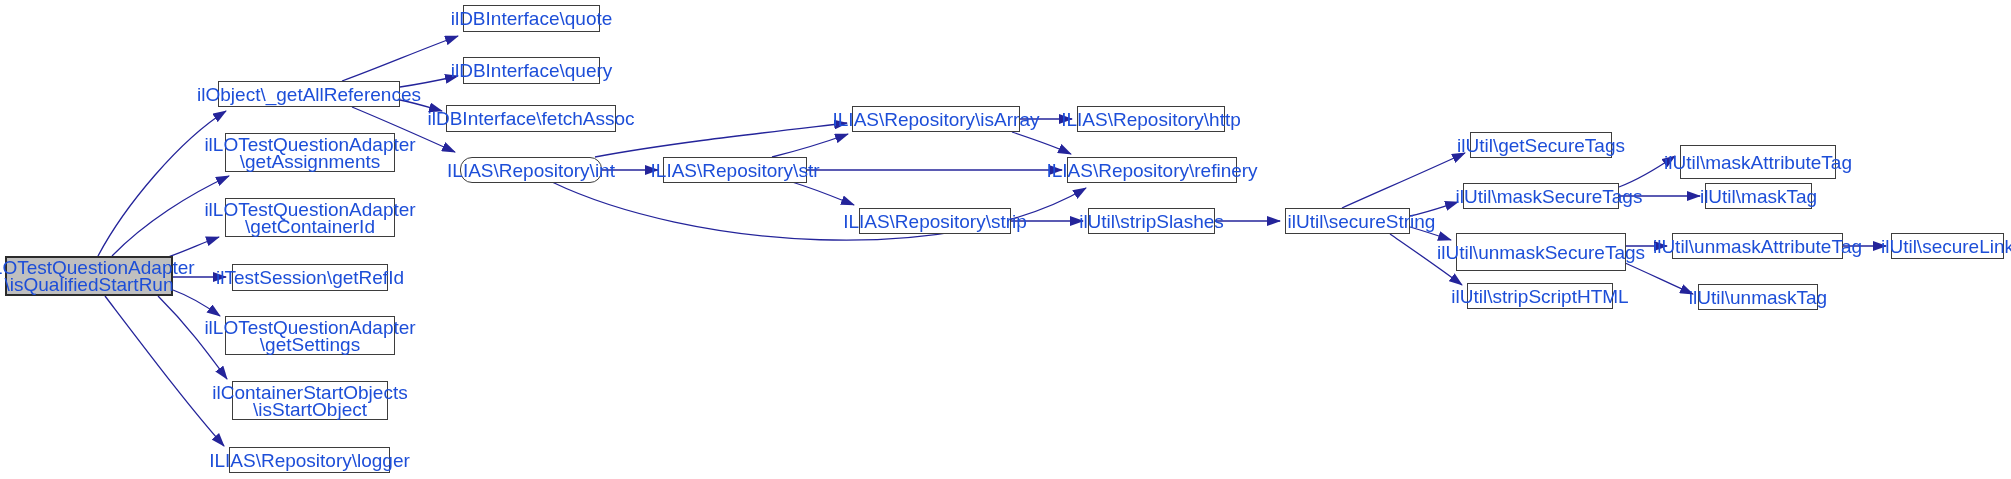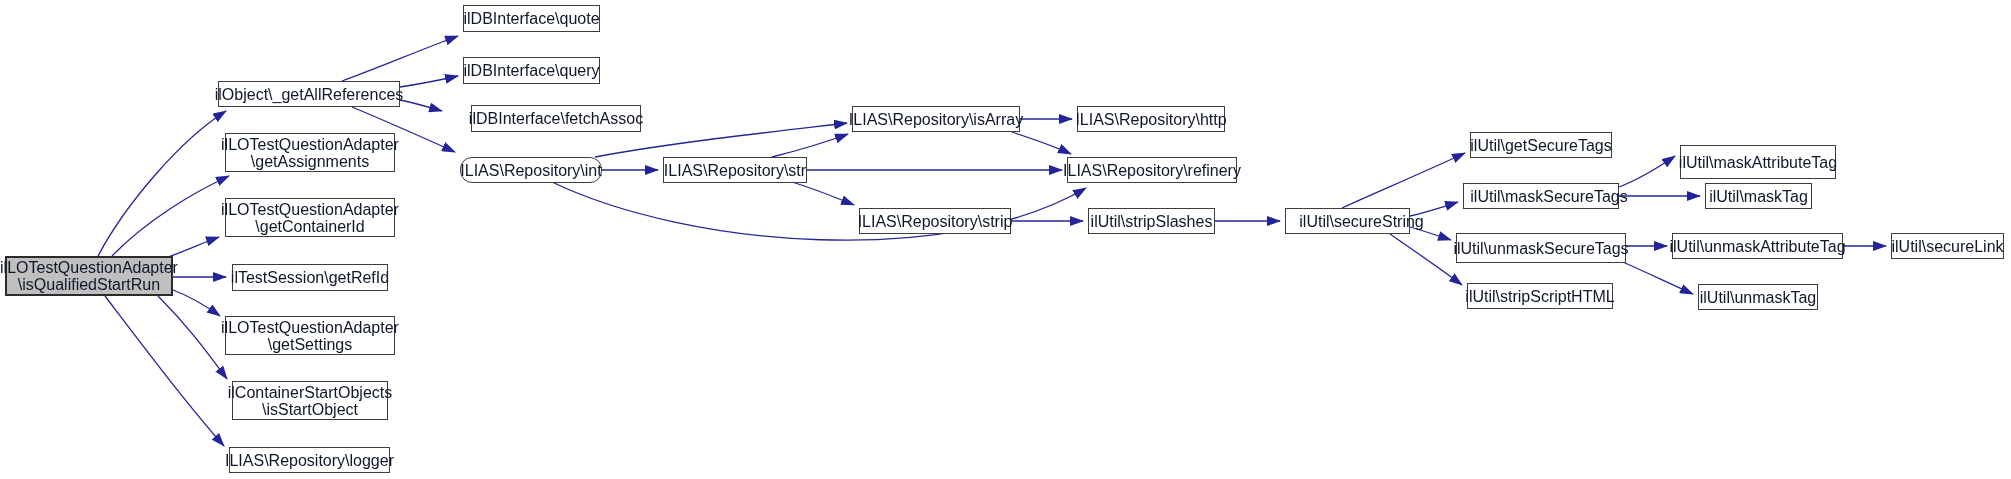--- a/index.html
+++ b/index.html
@@ -25,22 +25,22 @@
   .edge {
     fill: none;
     stroke: var(--edge-color, #24249a);
     stroke-width: 1.3;
   }
   .node {
     position: absolute;
     box-sizing: border-box;
     background: var(--node-fill, #ffffff);
     border: 1.4px solid var(--node-border, #3d3d3d);
-    color: #0f172a;
-    font-size: 16px;
+    color: #1d4ed8;
+    font-size: 19px;
     line-height: 17px;
     display: flex;
     align-items: center;
     justify-content: center;
     text-align: center;
     white-space: pre-line;
     cursor: pointer;
   }
   .node.highlight {
     background: var(--highlight-fill, #bfbfbf);
@@ -100,31 +100,31 @@
     <div class="node" style="left: 225px; top: 198px; width: 170px; height: 39px;">ilLOTestQuestionAdapter
 \getContainerId</div>
     <div class="node" style="left: 232px; top: 264px; width: 156px; height: 27px;">ilTestSession\getRefId</div>
     <div class="node" style="left: 225px; top: 316px; width: 170px; height: 39px;">ilLOTestQuestionAdapter
 \getSettings</div>
     <div class="node" style="left: 232px; top: 381px; width: 156px; height: 39px;">ilContainerStartObjects
 \isStartObject</div>
     <div class="node" style="left: 229px; top: 447px; width: 161px; height: 26px;">ILIAS\Repository\logger</div>
     <div class="node" style="left: 463px; top: 5px; width: 137px; height: 27px;">ilDBInterface\quote</div>
     <div class="node" style="left: 463px; top: 57px; width: 137px; height: 27px;">ilDBInterface\query</div>
-    <div class="node" style="left: 471px; top: 105px; width: 170px; height: 27px;">ilDBInterface\fetchAssoc</div>
+    <div class="node" style="left: 446px; top: 105px; width: 170px; height: 27px;">ilDBInterface\fetchAssoc</div>
     <div class="node" style="left: 460px; top: 157px; width: 142px; height: 26px; border-radius: 12px;">ILIAS\Repository\int</div>
     <div class="node" style="left: 663px; top: 157px; width: 144px; height: 26px;">ILIAS\Repository\str</div>
     <div class="node" style="left: 852px; top: 106px; width: 168px; height: 26px;">ILIAS\Repository\isArray</div>
     <div class="node" style="left: 859px; top: 208px; width: 152px; height: 26px;">ILIAS\Repository\strip</div>
     <div class="node" style="left: 1077px; top: 106px; width: 148px; height: 26px;">ILIAS\Repository\http</div>
     <div class="node" style="left: 1067px; top: 157px; width: 170px; height: 26px;">ILIAS\Repository\refinery</div>
     <div class="node" style="left: 1088px; top: 208px; width: 127px; height: 26px;">ilUtil\stripSlashes</div>
     <div class="node" style="left: 1285px; top: 208px; width: 125px; height: 26px; padding-left: 28px;">ilUtil\secureString</div>
     <div class="node" style="left: 1470px; top: 132px; width: 142px; height: 26px;">ilUtil\getSecureTags</div>
     <div class="node" style="left: 1463px; top: 183px; width: 156px; height: 26px; padding-left: 16px;">ilUtil\maskSecureTags</div>
-    <div class="node" style="left: 1456px; top: 233px; width: 170px; height: 30px;">ilUtil\unmaskSecureTags</div>
+    <div class="node" style="left: 1456px; top: 233px; width: 170px; height: 38px;">ilUtil\unmaskSecureTags</div>
     <div class="node" style="left: 1467px; top: 283px; width: 146px; height: 26px;">ilUtil\stripScriptHTML</div>
     <div class="node" style="left: 1680px; top: 132px; width: 156px; height: 34px; margin-top: 13px;">ilUtil\maskAttributeTag</div>
     <div class="node" style="left: 1705px; top: 183px; width: 107px; height: 26px;">ilUtil\maskTag</div>
     <div class="node" style="left: 1672px; top: 233px; width: 171px; height: 26px;">ilUtil\unmaskAttributeTag</div>
     <div class="node" style="left: 1698px; top: 284px; width: 120px; height: 26px;">ilUtil\unmaskTag</div>
     <div class="node" style="left: 1891px; top: 233px; width: 113px; height: 26px;">ilUtil\secureLink</div>
   </div>
 
 </body></html>

